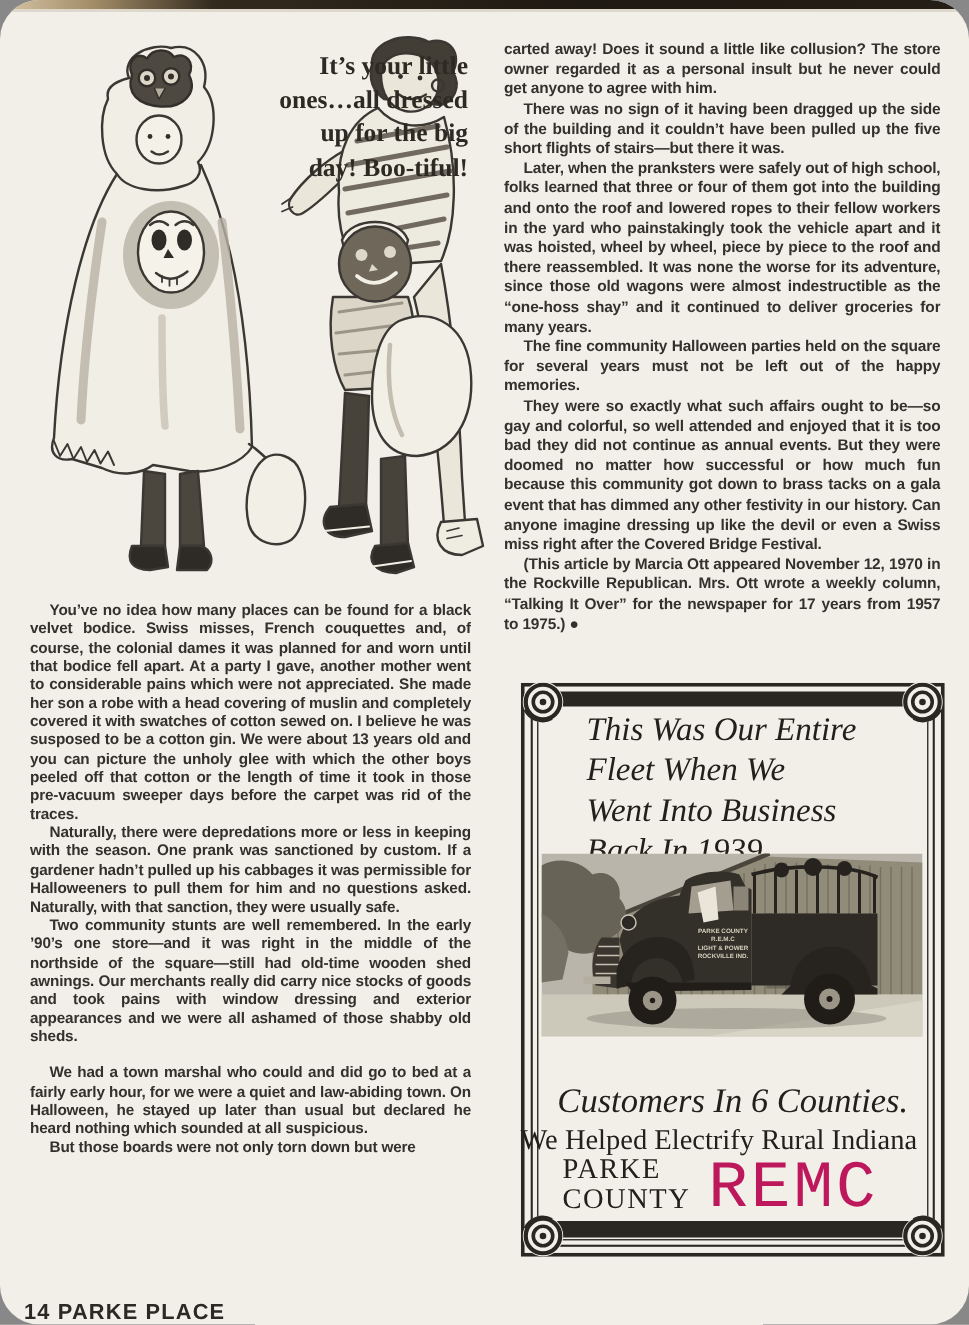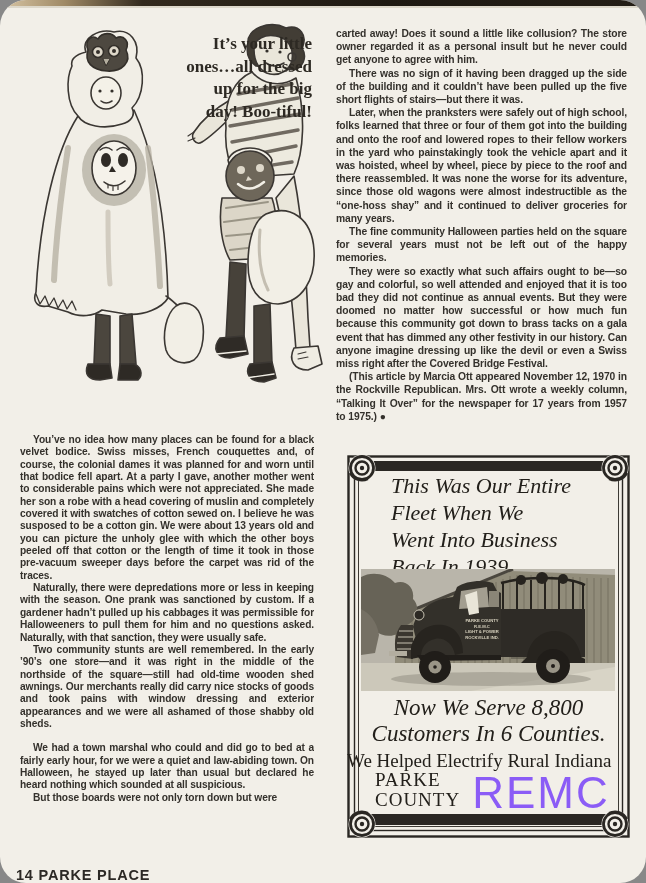--- a/index.html
+++ b/index.html
@@ -10,21 +10,21 @@
     border-radius:26px;
   }
   .top-edge {
     position:absolute; top:0; left:0; width:646px; height:6px;
     background:linear-gradient(90deg,#d8c6a6 0%,#a08a66 10%,#332a1e 22%,#1e1912 60%,#241e16 100%);
   }
   .top-edge2 { position:absolute; top:6px; left:0; width:646px; height:2px; background:#cfc8b8; opacity:.6; }
 
   
   .col { position:absolute; overflow:hidden; }
-  .col.left  { left:20px;  top:402px; width:294px; height:446px;margin-top:32px; }
+  .col.left  { left:20px;  top:402px; width:294px; height:446px; }
   .col.right { left:336px; top:27px;  width:291px; height:420px; }
   p.body {
     margin:0; text-align:justify; font-weight:700; color:#34312c;
     text-indent:13px;
   }
   .col.left  p.body { font-size:10.2px; line-height:12.35px; letter-spacing:-0.1px; }
   .col.right p.body { font-size:10.3px; line-height:13.2px;  letter-spacing:-0.1px; }
   p.body.noindent { text-indent:0; }
   p.body.gap { margin-top:12px; }
 
@@ -55,22 +55,22 @@
   .tagline {
     position:absolute; left:0; top:295px; width:283px; text-align:left;
     font-family:"Liberation Serif", serif; font-size:19px; color:#23201b; white-space:nowrap;
   }
   .brand { position:absolute; left:28px; top:315px; display:flex; align-items:flex-end; }
   .brand-stack {
     font-family:"Liberation Serif", serif; font-size:19px; line-height:20px;
     letter-spacing:1px; color:#23201b;
   }
   .brand-name {
-    font-family:Liberation Sans, sans-serif; font-size:44px; line-height:38px;
-    letter-spacing:2px; color:#8b5cf6; margin-left:12px; margin-bottom:-2px;
+    font-family:Liberation Mono, monospace; font-size:44px; line-height:38px;
+    letter-spacing:2px; color:#be185d; margin-left:12px; margin-bottom:-2px;
   }
 
   .footer {
     position:absolute; left:16px; top:848px;
     font-size:14.5px; font-weight:700; letter-spacing:0.8px; color:#2c2925;margin-top:19px;
   }
 </style>
 </head>
 <body>
 
@@ -260,21 +260,20 @@
           <circle cx="74" cy="98" r="16" fill="#201d19"></circle>
           <circle cx="74" cy="98" r="6.5" fill="#9a9587"></circle>
           <circle cx="74" cy="98" r="1.8" fill="#201d19"></circle>
           <circle cx="192" cy="97" r="17" fill="#201d19"></circle>
           <circle cx="192" cy="97" r="7" fill="#9a9587"></circle>
           <circle cx="192" cy="97" r="2" fill="#201d19"></circle>
         </g>
       </svg>
     </div>
 
-    <div class="serve serve1">Now We Serve 8,800</div>
     <div class="serve serve2">Customers In 6 Counties.</div>
     <div class="tagline">We Helped Electrify Rural Indiana</div>
     <div class="brand">
       <div class="brand-stack">
         <div>PARKE</div>
         <div>COUNTY</div>
       </div>
       <div class="brand-name">REMC</div>
     </div>
   </div>

